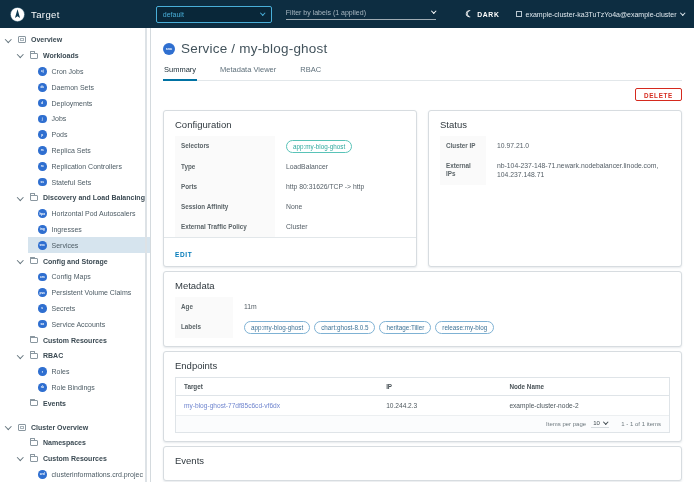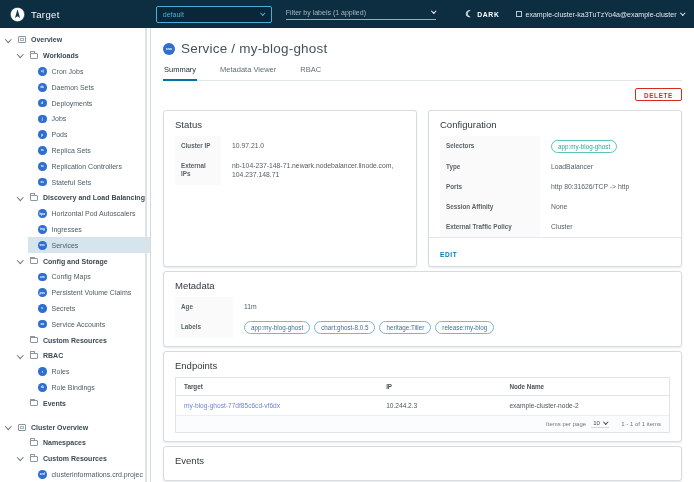--- a/index.html
+++ b/index.html
@@ -276,62 +276,62 @@
         <span class="tab">Metadata Viewer</span>
         <span class="tab">RBAC</span>
       </div>
 
     <div class="actions">
       <button class="btn-delete">DELETE</button>
     </div>
 
     <div class="grid2">
       <section class="card">
+        <div class="card-title">Configuration</div>
+        <div class="kv" id="config-rows">
+            <div class="kv-row">
+              <div class="kv-label">Selectors</div>
+              <div class="kv-value">
+                <span class="badge teal">app:my-blog-ghost</span>
+              </div>
+            </div>
+            <div class="kv-row">
+              <div class="kv-label">Type</div>
+              <div class="kv-value">LoadBalancer</div>
+            </div>
+            <div class="kv-row">
+              <div class="kv-label">Ports</div>
+              <div class="kv-value">http 80:31626/TCP -&gt; http</div>
+            </div>
+            <div class="kv-row">
+              <div class="kv-label">Session Affinity</div>
+              <div class="kv-value">None</div>
+            </div>
+            <div class="kv-row">
+              <div class="kv-label">External Traffic Policy</div>
+              <div class="kv-value">Cluster</div>
+            </div>
+          </div>
+        <div class="card-footer">
+          <span class="edit-link">EDIT</span>
+        </div>
+      </section>
+
+      <section class="card">
         <div class="card-title">Status</div>
         <div class="kv" id="status-rows">
             <div class="kv-row narrow">
               <div class="kv-label">Cluster IP</div>
               <div class="kv-value">10.97.21.0</div>
             </div>
             <div class="kv-row narrow">
               <div class="kv-label">External IPs</div>
               <div class="kv-value">nb-104-237-148-71.newark.nodebalancer.linode.com, 104.237.148.71</div>
             </div>
           </div>
-      </section>
-
-      <section class="card">
-        <div class="card-title">Configuration</div>
-        <div class="kv" id="config-rows">
-            <div class="kv-row">
-              <div class="kv-label">Selectors</div>
-              <div class="kv-value">
-                <span class="badge teal">app:my-blog-ghost</span>
-              </div>
-            </div>
-            <div class="kv-row">
-              <div class="kv-label">Type</div>
-              <div class="kv-value">LoadBalancer</div>
-            </div>
-            <div class="kv-row">
-              <div class="kv-label">Ports</div>
-              <div class="kv-value">http 80:31626/TCP -&gt; http</div>
-            </div>
-            <div class="kv-row">
-              <div class="kv-label">Session Affinity</div>
-              <div class="kv-value">None</div>
-            </div>
-            <div class="kv-row">
-              <div class="kv-label">External Traffic Policy</div>
-              <div class="kv-value">Cluster</div>
-            </div>
-          </div>
-        <div class="card-footer">
-          <span class="edit-link">EDIT</span>
-        </div>
       </section>
     </div>
 
     <section class="card card-full">
       <div class="card-title">Metadata</div>
       <div class="kv" id="meta-rows">
           <div class="kv-row mid">
             <div class="kv-label">Age</div>
             <div class="kv-value">11m</div>
           </div>

